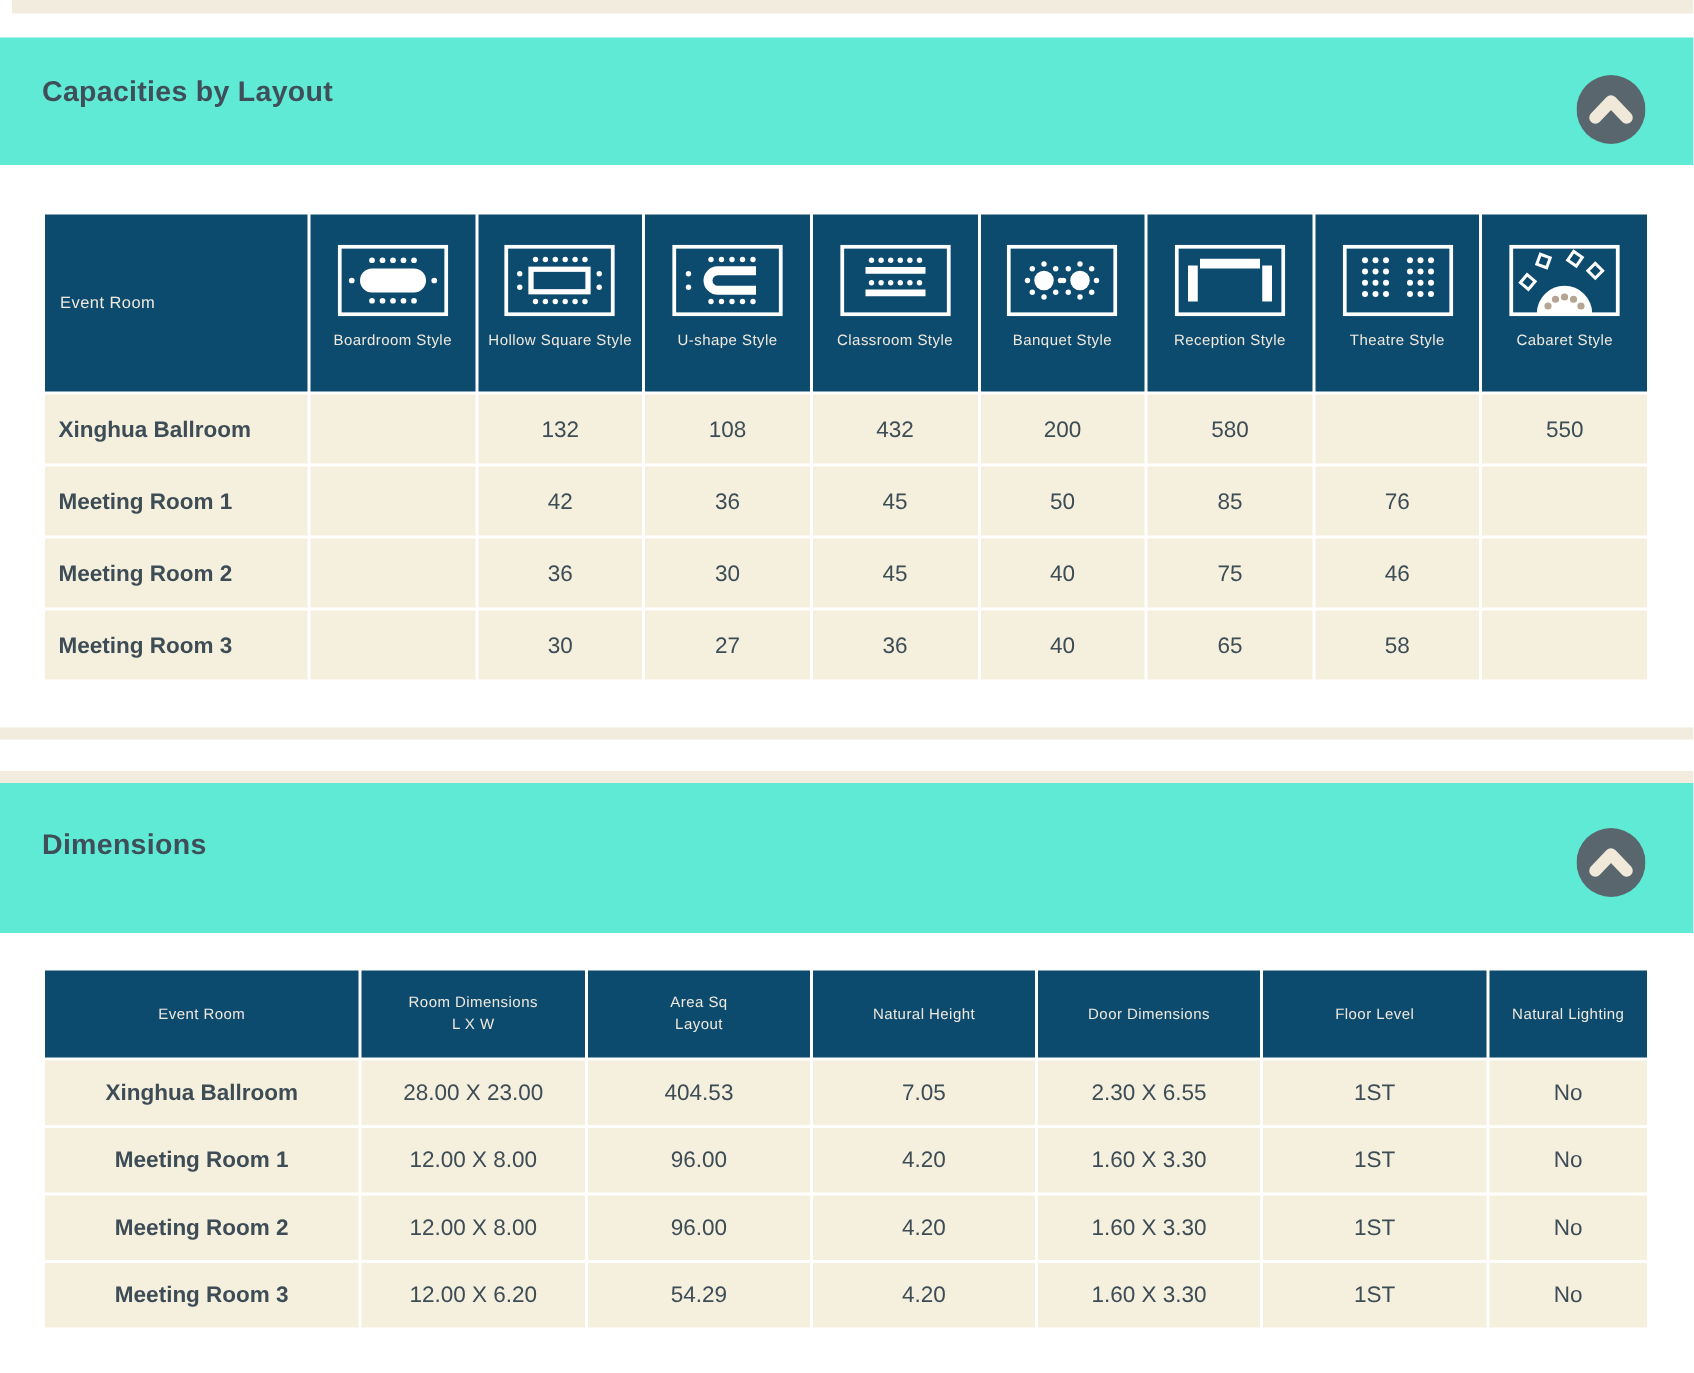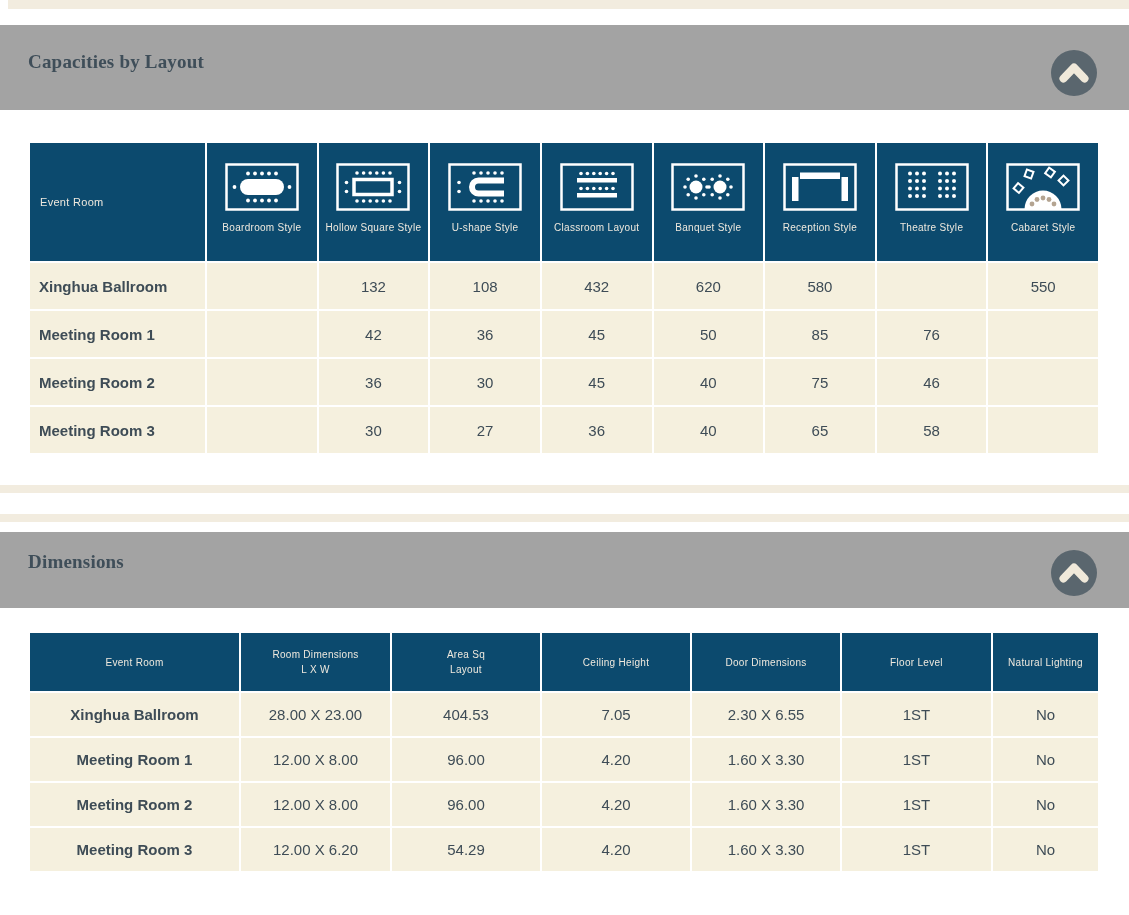--- a/index.html
+++ b/index.html
@@ -7,25 +7,25 @@
   body {
     width:1129px; height:915px; background:#fff;
     font-family:"Liberation Sans", sans-serif; overflow:hidden;
   }
   .top-strip { margin-left:8px; height:9px; background:#f2ecdf; }
   .strip { height:8px; background:#f2ecdf; }
   .strip1 { margin-top:30px; }
   .strip2 { margin-top:21px; }
 
   .band {
-    background:#a3a3a3; display:flex; align-items:center;
-    justify-content:space-between; padding:0 32px 0 28px;font-family:Liberation Serif, serif;
+    background:#5eead4; display:flex; align-items:center;
+    justify-content:space-between; padding:0 32px 0 28px;
   }
   .band1 { margin-top:16px; height:85px; }
-  .band2 { margin-top:10px; height:76px; }
+  .band2 { height:100px; }
   .band-title { font-size:19px; font-weight:bold; color:#3f4e59; letter-spacing:.2px; }
   .band1 .band-title { margin-top:-12px; }
   .band2 .band-title { margin-top:-16px; }
   .scroll-btn { width:46px; height:46px; padding:0; border:none; background:transparent; cursor:pointer; }
   .band1 .scroll-btn { margin-top:11px; }
   .band2 .scroll-btn { margin-top:6px; }
 
   table.tbl {
     border-collapse:separate; border-spacing:2px;
     margin-left:28px; width:1072px; table-layout:fixed;
@@ -169,21 +169,21 @@
               <circle cx="21" cy="25.5" r="1.8"></circle>
                 <circle cx="27.4" cy="25.5" r="1.8"></circle>
                 <circle cx="33.8" cy="25.5" r="1.8"></circle>
                 <circle cx="40.2" cy="25.5" r="1.8"></circle>
                 <circle cx="46.6" cy="25.5" r="1.8"></circle>
                 <circle cx="53" cy="25.5" r="1.8"></circle>
               <rect x="17" y="30" width="40" height="4.5"></rect>
             </g>
           </svg>
         </div>
-        <div class="col-label">Classroom Layout</div>
+        <div class="col-label">Classroom Style</div>
       </th>
 
       <th>
         <div class="col-icon-wrap">
           <svg width="74" height="48" viewBox="0 0 74 48">
             <rect x="1.5" y="1.5" width="71" height="45" fill="none" stroke="#fff" stroke-width="2.5"></rect>
             <g fill="#fff">
               <circle cx="25" cy="24" r="6.5"></circle>
                 <circle cx="49" cy="24" r="6.5"></circle>
               <circle cx="25" cy="13" r="1.8"></circle>
@@ -281,21 +281,21 @@
       </th>
     </tr>
   </thead>
   <tbody>
     <tr>
       <td class="room-name">Xinghua Ballroom</td>
       <td></td>
       <td>132</td>
       <td>108</td>
       <td>432</td>
-      <td>620</td>
+      <td>200</td>
       <td>580</td>
       <td></td>
       <td>550</td>
     </tr>
     <tr>
       <td class="room-name">Meeting Room 1</td>
       <td></td>
       <td>42</td>
       <td>36</td>
       <td>45</td>
@@ -360,21 +360,21 @@
       </th>
       <th>
         <div class="l1">Room Dimensions</div>
           <div class="l2">L X W</div>
       </th>
       <th>
         <div class="l1">Area Sq</div>
           <div class="l2">Layout</div>
       </th>
       <th>
-        <div class="l1">Ceiling Height</div>
+        <div class="l1">Natural Height</div>
           <div class="l2"></div>
       </th>
       <th>
         <div class="l1">Door Dimensions</div>
           <div class="l2"></div>
       </th>
       <th>
         <div class="l1">Floor Level</div>
           <div class="l2"></div>
       </th>

